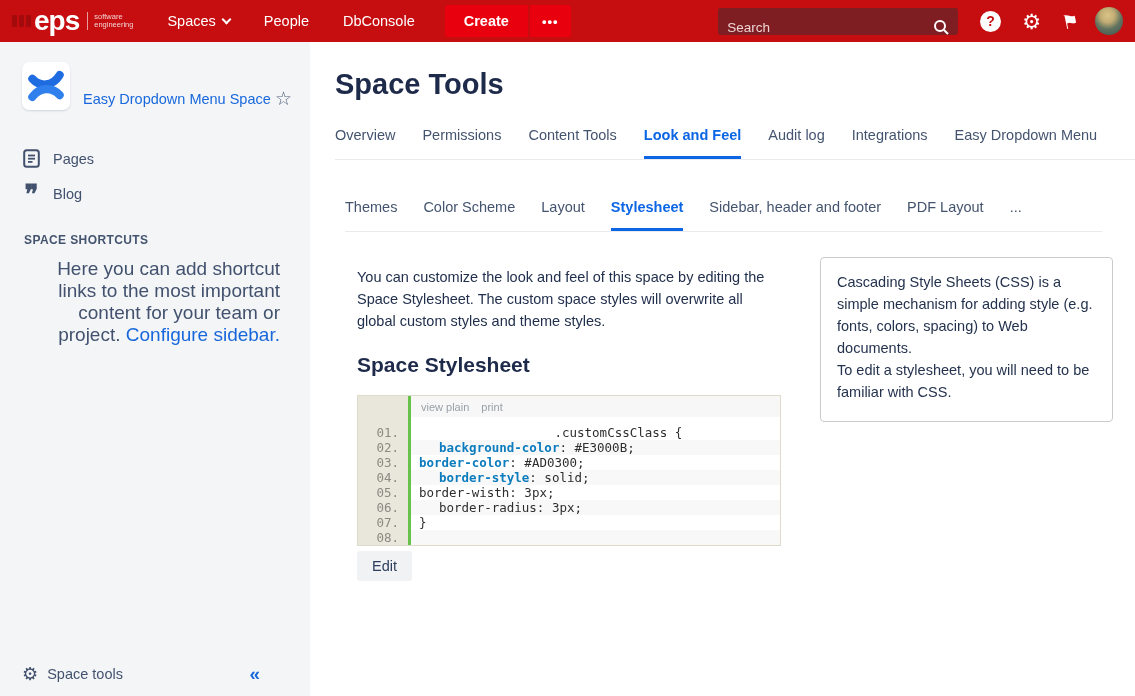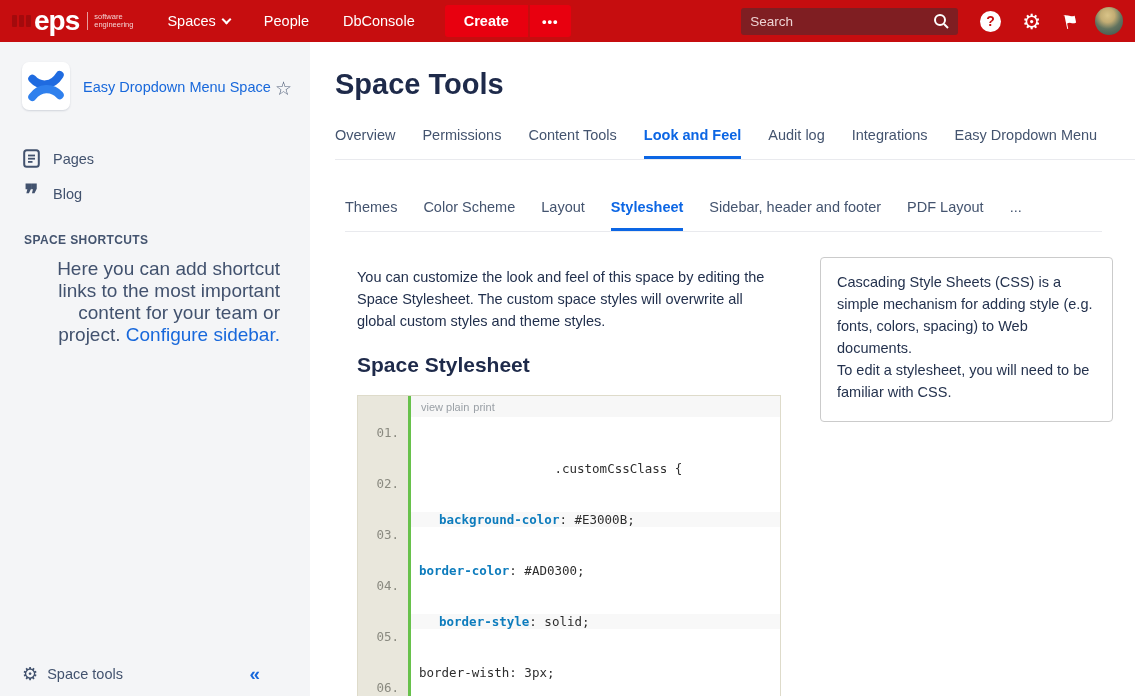--- a/index.html
+++ b/index.html
@@ -21,38 +21,38 @@
     transform:rotate(45deg); margin-top:-4px; }
   .create-group { display:flex; margin-left:30px; }
   .btn-create { background:#e8000f; color:#fff; font-weight:bold; font-size:14.5px;
     border:none; padding:8px 19px; border-radius:3px 0 0 3px; cursor:pointer;
     font-family:"Liberation Sans", sans-serif; }
   .btn-more { background:#e8000f; color:#fff; font-weight:bold; font-size:13px;
     border:none; border-left:2px solid #c60d0f; padding:8px 12px;
     border-radius:0 3px 3px 0; cursor:pointer; letter-spacing:1px;
     font-family:"Liberation Sans", sans-serif; }
   .top-spacer { flex:1; }
-  .searchbox { width:217px; height:27px; background:#7f1e22; border-radius:3px;
-    display:flex; align-items:center; padding:0 9px; margin-right:22px; }
+  .searchbox { width:240px; height:27px; background:#7f1e22; border-radius:3px;
+    display:flex; align-items:flex-end; padding:0 9px; margin-right:22px; }
   .searchbox input { flex:1; background:transparent; border:none; outline:none;
     color:#fff; font-size:13.5px; font-family:"Liberation Sans", sans-serif; }
   .searchbox input::placeholder { color:#edd3d3; }
   .top-icons { display:flex; align-items:center; gap:21px; margin-right:16px; }
   .help-circle { width:21px; height:21px; background:#fff; border-radius:50%;
     color:#c60d0f; font-weight:bold; font-size:14px; display:flex;
     align-items:center; justify-content:center; cursor:pointer; }
   .gear-white { color:#fff; font-size:21px; line-height:1; cursor:pointer; }
   .flag-white { color:#fff; font-size:19px; line-height:1; transform:rotate(-12deg); cursor:pointer; }
   .avatar { width:28px; height:28px; border-radius:50%; cursor:pointer;
     background:radial-gradient(circle at 45% 30%, #d9c488 0%, #c3ad74 28%, #61735f 55%, #3c4f4a 100%); }
 
   
   .sidebar { position:absolute; left:0; top:42px; width:310px; height:654px;
     background:#f4f5f7; }
-  .space-head { display:flex; align-items:center; padding:20px 18px 0 22px; }
+  .space-head { display:flex; align-items:flex-end; padding:20px 18px 0 22px; }
   .space-logo { width:48px; height:48px; background:#fff; border-radius:7px;
     box-shadow:0 1px 2px rgba(9,30,66,.15); display:flex; align-items:center;
     justify-content:center; flex:none; cursor:pointer; }
   .space-name { color:#1868db; font-size:14.5px; line-height:21px; margin-left:13px;
     margin-top:3px; flex:1; cursor:pointer; }
   .star { color:#505f79; font-size:19px; margin-top:5px; cursor:pointer; }
   .side-nav { margin-top:30px; }
   .side-item { display:flex; align-items:center; gap:12px; padding:9px 22px;
     color:#42526e; font-size:14.5px; cursor:pointer; }
   .side-item .sicon { width:19px; display:flex; justify-content:center; color:#42526e; }
@@ -85,24 +85,24 @@
   .left-col { width:424px; padding-top:9px; }
   .intro { color:#22304d; font-size:14.5px; line-height:22px; }
   .section-title { color:#1e2a4a; font-size:21px; font-weight:bold; margin-top:21px; }
 
   
   .code-panel { margin-top:18px; border:1px solid #dedbca; font-family:"DejaVu Sans Mono","Liberation Mono",monospace; font-size:12.5px; }
   .code-row { display:flex; min-height:15px; line-height:15px; }
   .code-gutter { width:50px; background:#e9e7dc; color:#8a8a80; text-align:right;
     padding-right:9px; flex:none; }
   .code-green { width:3px; background:#67c14b; flex:none; }
-  .code-content { flex:1; white-space:pre; padding-left:8px; color:#2e2e2e; background:#fff;margin-top:36px; }
+  .code-content { flex:1; white-space:pre; padding-left:8px; color:#2e2e2e; background:#fff; }
   .code-row.alt .code-content { background:#f8f8f8;padding-left:28px; }
   .code-toolbar-row { display:flex; height:21px; }
-  .code-toolbar { flex:1; background:#f7f7f7; display:flex; gap:4px; align-items:center;
+  .code-toolbar { flex:1; background:#f7f7f7; display:flex; gap:12px; align-items:center;
     padding-left:10px; font-family:"Liberation Sans",sans-serif; font-size:11px; color:#9aa0a6; }
   .code-toolbar span { cursor:pointer; }
   .code-spacer-row { display:flex; height:8px; }
   .code-spacer-row .code-content { padding:0; }
   .tok-keyword { color:#0d7cbd; font-weight:bold; }
   .tok-plain { color:#2e2e2e; }
 
   .edit-btn { margin-top:5px; background:#f1f2f4; color:#2d3e5e; font-size:14.5px;
     border:none; border-radius:3px; padding:7px 15px; cursor:pointer;
     font-family:"Liberation Sans",sans-serif; }

